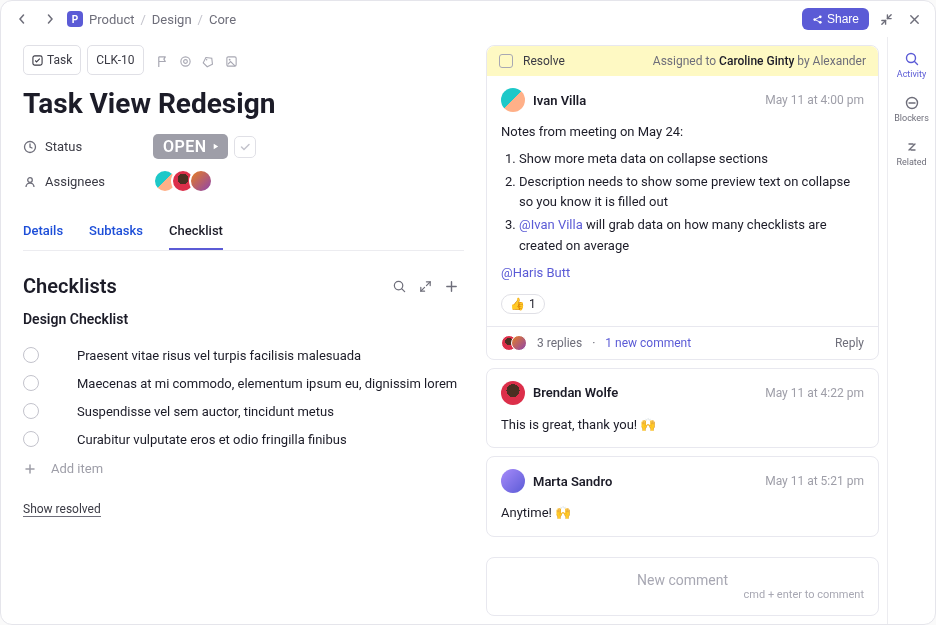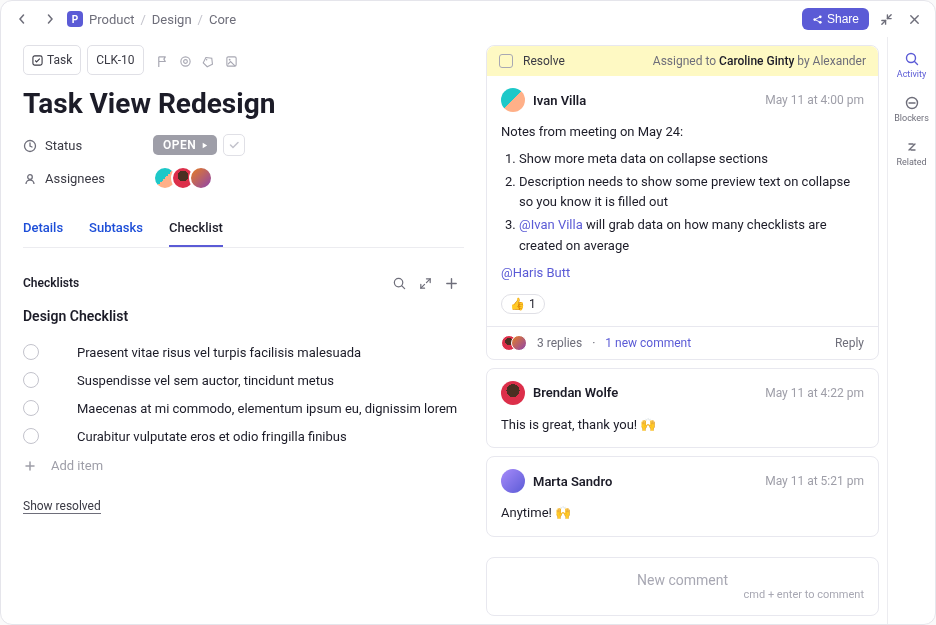--- a/index.html
+++ b/index.html
@@ -95,21 +95,21 @@
   margin-bottom: 10px; font-size: 13px;
 }
 .meta-label {
   width: 130px; display: flex; align-items: center; gap: 8px;
   color: #3a3a44;
 }
 .meta-label .mi { color: #6e6e7a; }
 .status-badge {
   background: #9e9ea8; color: #fff;
   border-radius: 5px; padding: 3px 8px 3px 10px;
-  font-size: 12px; font-weight: 600; letter-spacing: 0.5px;
+  font-size: 16px; font-weight: 600; letter-spacing: 0.5px;
   display: flex; align-items: center; gap: 4px;
   cursor: pointer;
   text-align: right;
 }
 .status-check {
   width: 22px; height: 22px; border: 1px solid #e0e0e6;
   border-radius: 5px; margin-left: 6px;
   display: flex; align-items: center; justify-content: center;
   color: #c3c3cc; cursor: pointer;
 }
@@ -129,21 +129,21 @@
 }
 .tab {
   padding: 10px 0; font-size: 13px; font-weight: 500;
   color: #1d4ed8; cursor: pointer;
 }
 .tab.active { color: #1c1c28; border-bottom: 2px solid #5b5bd6; }
 .section-head {
   display: flex; align-items: center;
   margin-top: 22px; margin-bottom: 12px;
 }
-.section-head h3 { font-size: 12px; font-weight: 600; flex: 1; }
+.section-head h3 { font-size: 20px; font-weight: 600; flex: 1; }
 .section-head .si {
   width: 26px; height: 26px; color: #6e6e7a;
   display: flex; align-items: center; justify-content: center;
   cursor: pointer;
 }
 .subheading {
   font-size: 14px; font-weight: 600; margin-bottom: 14px;
 }
 .check-item {
   display: flex; align-items: center; gap: 14px;
@@ -396,25 +396,25 @@
       </div>
 
       <div class="subheading">Design Checklist</div>
 
       <div class="check-item">
         <div class="check-circle"></div>
         <div class="check-text">Praesent vitae risus vel turpis facilisis malesuada</div>
       </div>
       <div class="check-item">
         <div class="check-circle"></div>
-        <div class="check-text">Suspendisse vel sem auctor, tincidunt metus</div>
+        <div class="check-text">Maecenas at mi commodo, elementum ipsum eu, dignissim lorem</div>
       </div>
       <div class="check-item">
         <div class="check-circle"></div>
-        <div class="check-text">Maecenas at mi commodo, elementum ipsum eu, dignissim lorem</div>
+        <div class="check-text">Suspendisse vel sem auctor, tincidunt metus</div>
       </div>
       <div class="check-item">
         <div class="check-circle"></div>
         <div class="check-text">Curabitur vulputate eros et odio fringilla finibus</div>
       </div>
 
       <div class="add-item">
         <svg width="14" height="14" viewBox="0 0 14 14">
             <path d="M7 3v8M3 7h8" stroke="currentColor" stroke-width="1.5" stroke-linecap="round"></path>
           </svg>

